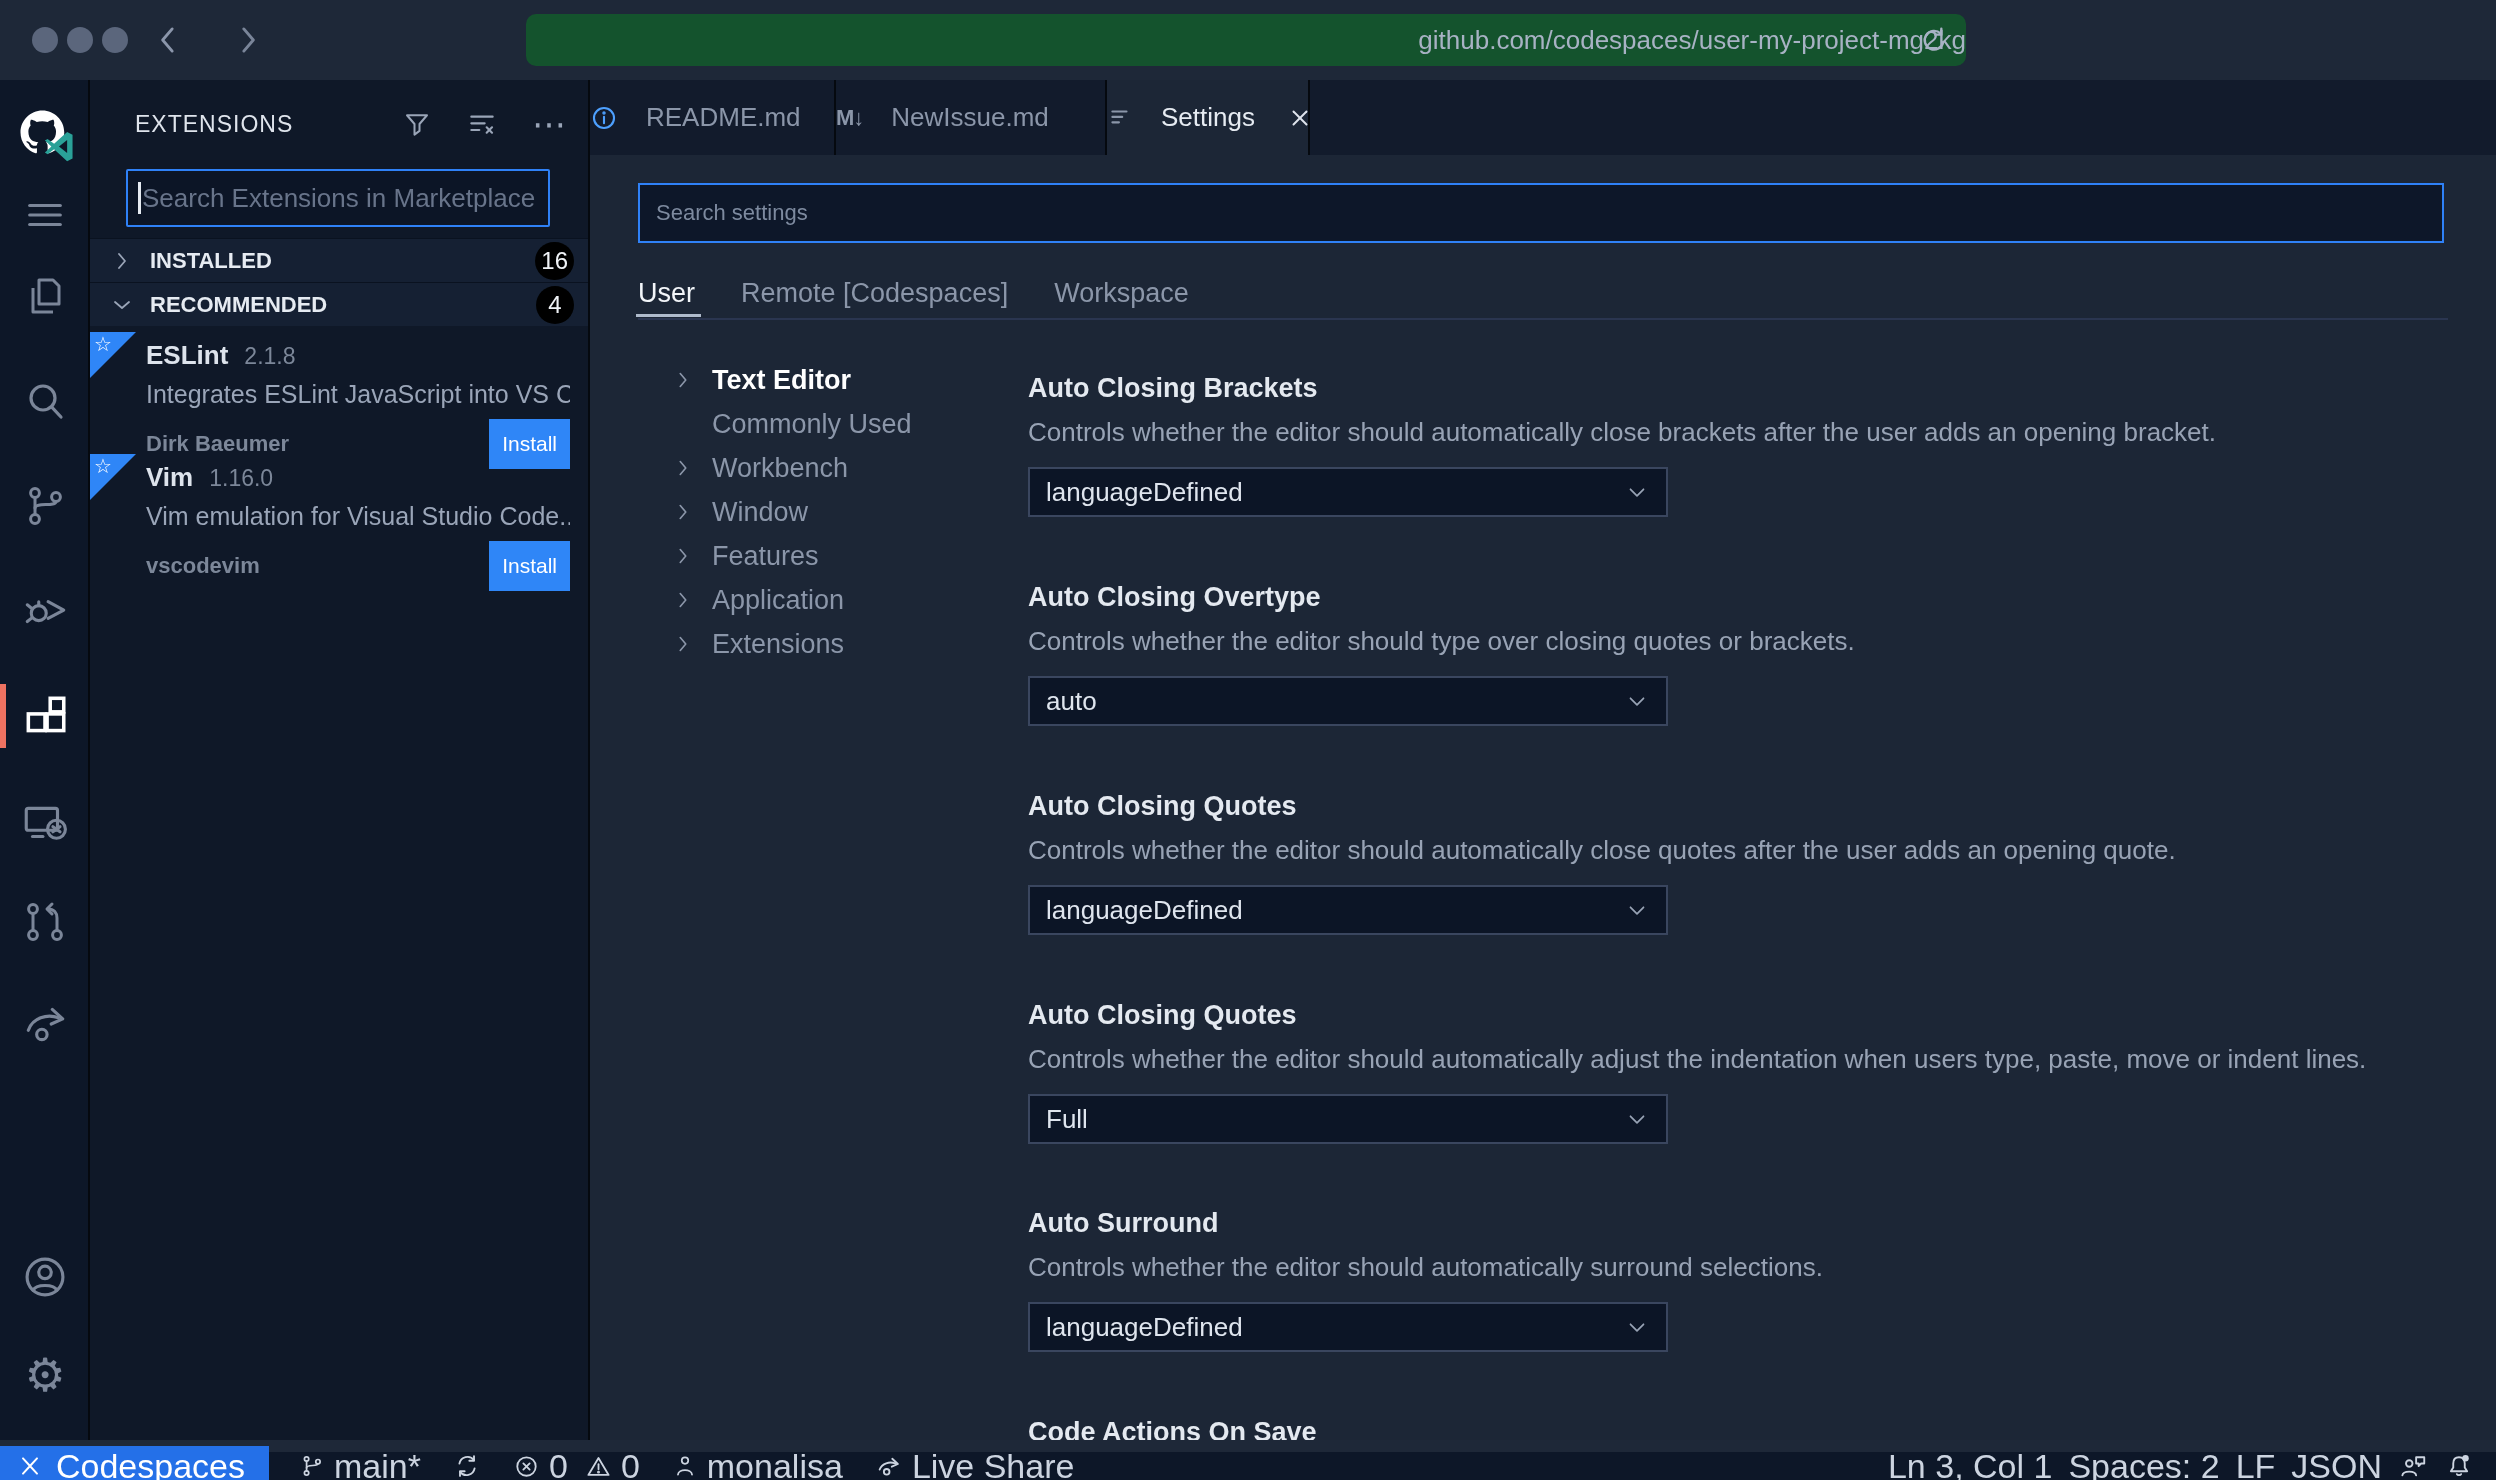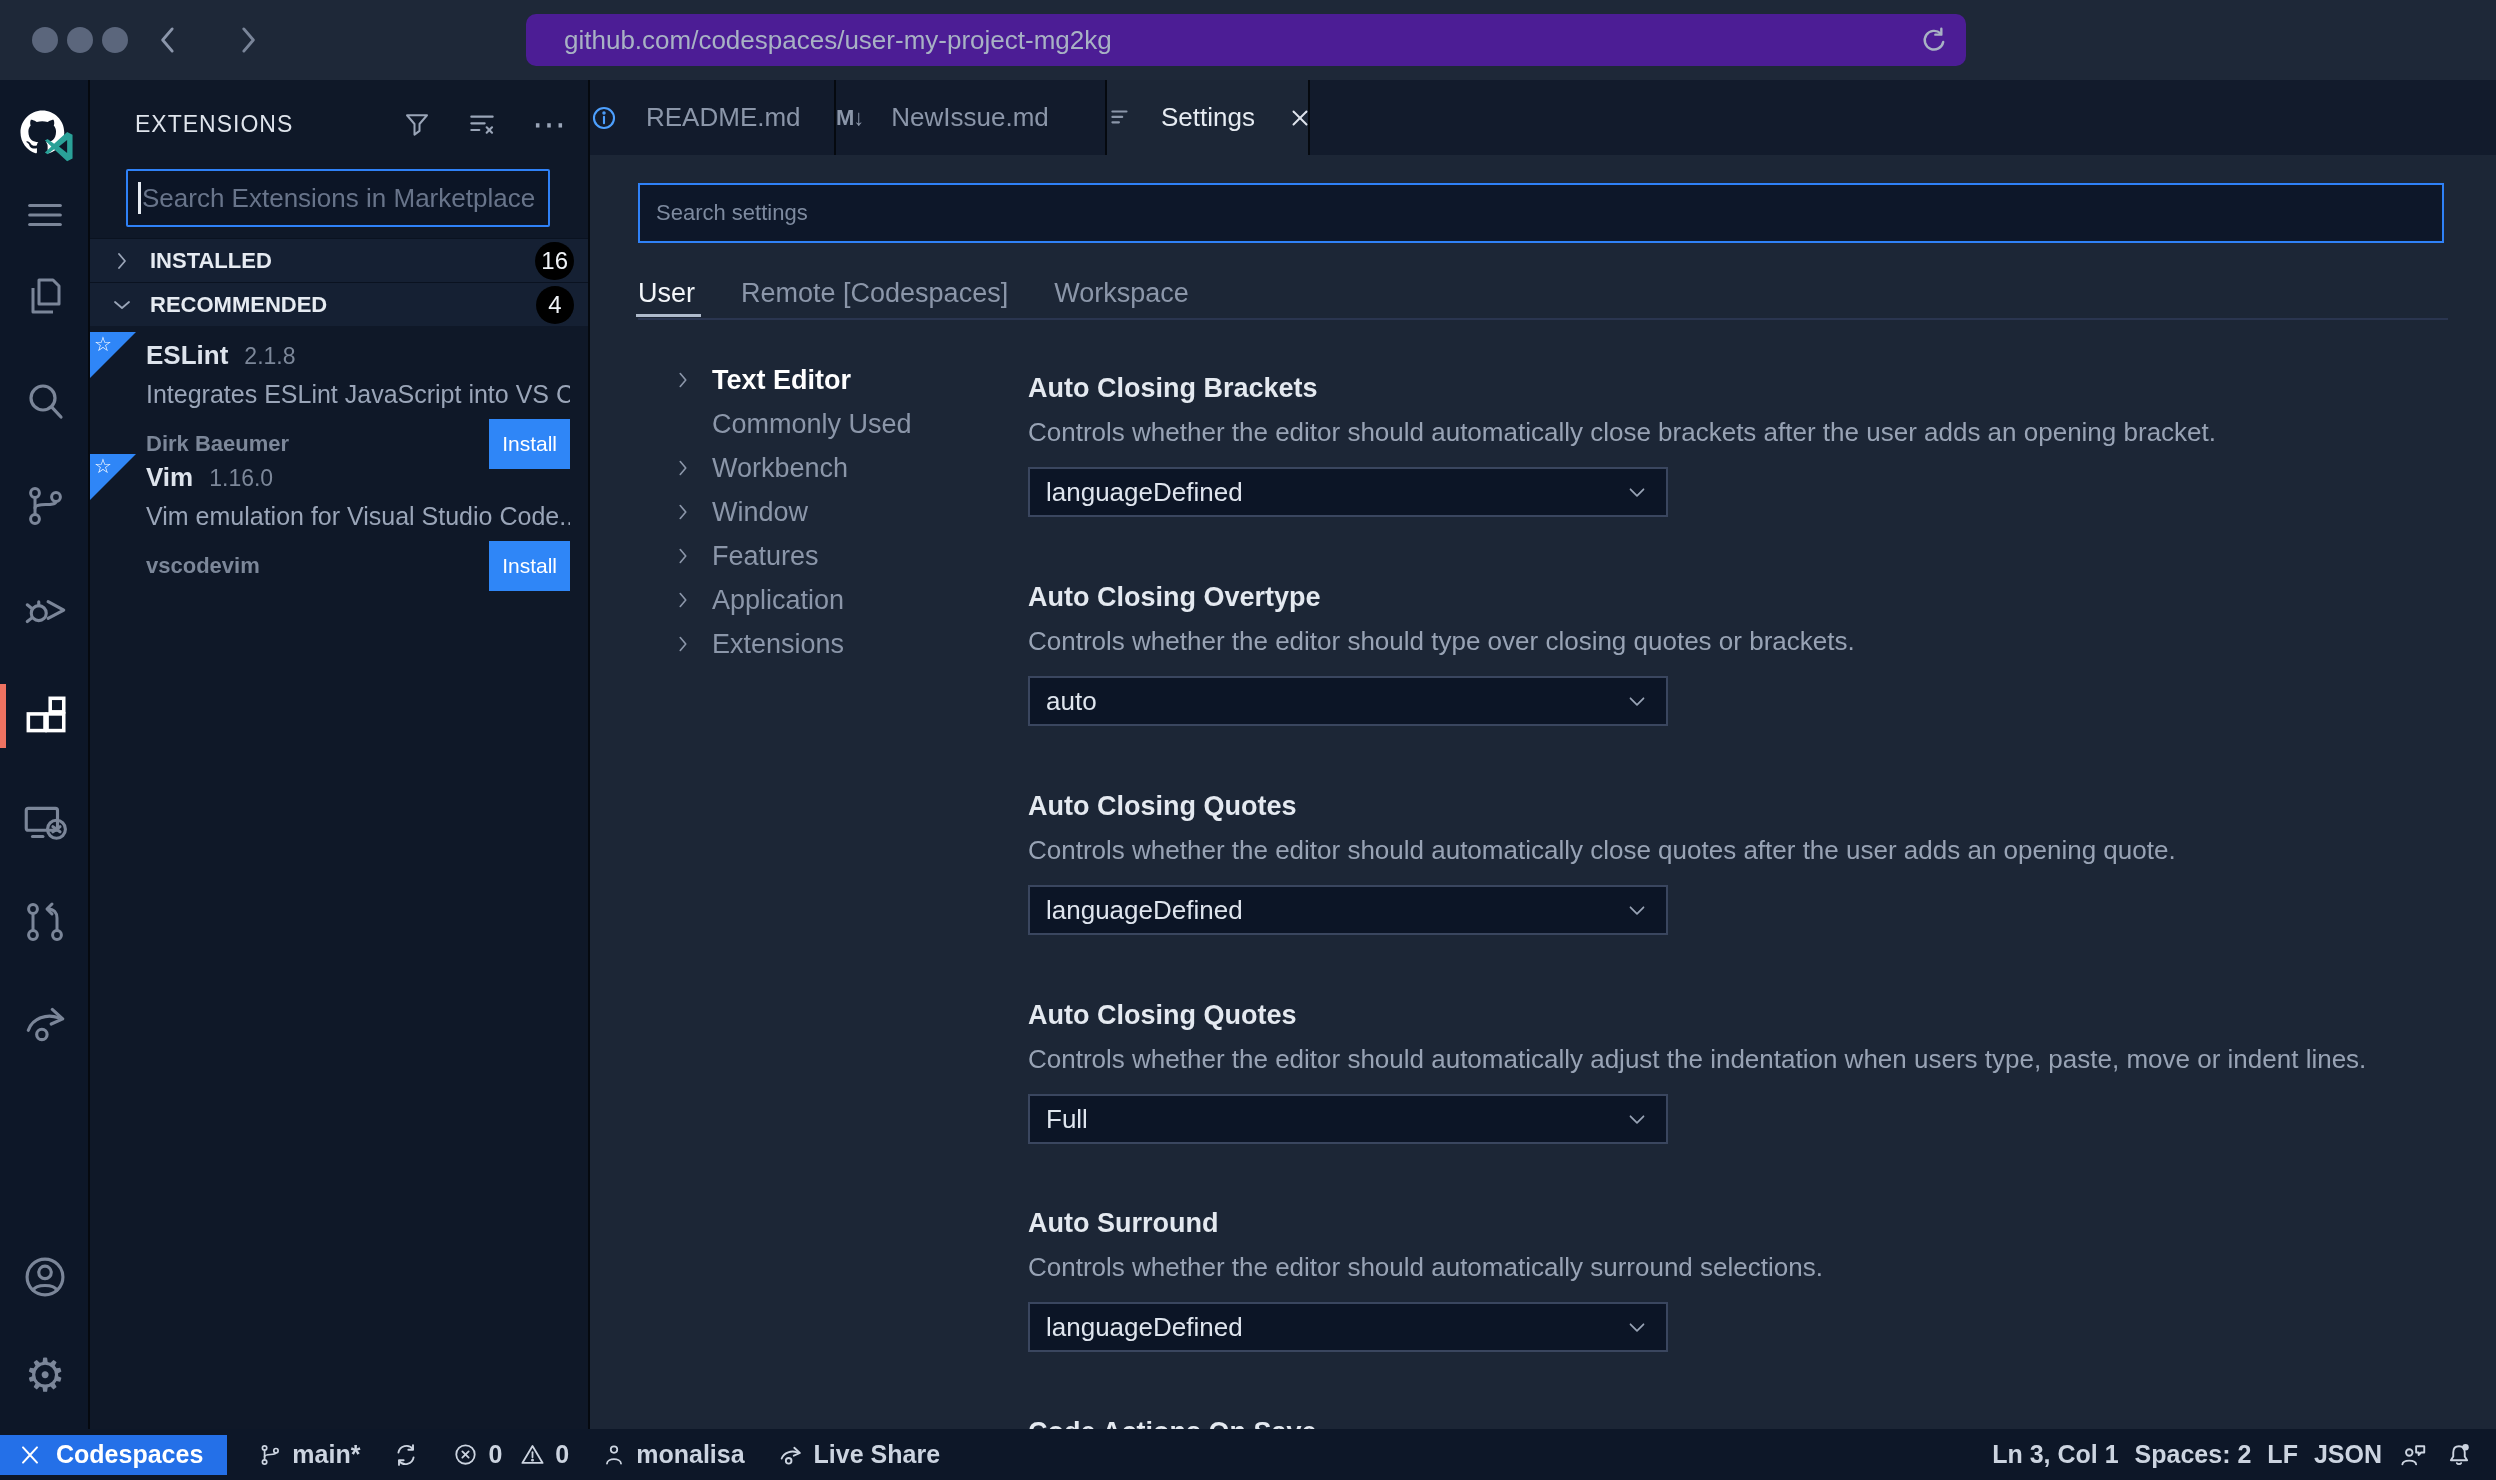--- a/index.html
+++ b/index.html
@@ -12,21 +12,21 @@
   }
   svg { display:block; }
 
   
   .chrome { position:absolute; top:0; left:0; right:0; height:80px; background:#1e2838; }
   .traffic { position:absolute; top:27px; left:32px; display:flex; gap:9px; }
   .traffic .dot { width:26px; height:26px; border-radius:50%; background:#5b667c; }
   .navbtns { position:absolute; top:18px; left:150px; display:flex; gap:40px; color:#8b96ab; }
   .urlbar {
     position:absolute; left:526px; top:14px; width:1440px; height:52px;
-    background:#4c1d95; border-radius:10px; display:flex; align-items:center; justify-content:flex-start;padding-left:38px;
+    background:#14532d; border-radius:10px; display:flex; align-items:center; justify-content:flex-end;padding-left:38px;
   }
   .urlbar .url { color:#a8b2c4; font-size:26px; }
   .urlbar .reload { position:absolute; right:16px; top:10px; color:#a8b2c4; }
 
   
   .app { position:absolute; top:80px; left:0; right:0; bottom:40px; display:flex; }
 
   
   .activitybar { width:90px; background:#0d1728; position:relative; flex:none; border-right:2px solid #05090f; }
   .ab-icon { position:absolute; left:0; width:90px; height:76px; display:flex; align-items:center; justify-content:center; color:#7b8699; }
@@ -84,21 +84,21 @@
 
   .entries { position:absolute; left:438px; top:0; width:1420px; height:100%; }
   .entry { position:absolute; left:0; right:0; }
   .entry-title { font-size:27px; font-weight:bold; color:#e4e9f0; line-height:34px; }
   .entry-desc { margin-top:10px; font-size:26px; color:#98a3b5; line-height:34px; }
   .dropdown { margin-top:18px; width:640px; height:50px; background:#0c1526; border:2px solid #3a465f; display:flex; align-items:center; padding:0 16px; }
   .dropdown .dval { font-size:26px; color:#dfe5ee; }
   .dropdown .dchev { margin-left:auto; color:#98a3b5; }
 
   
-  .statusbar { position:absolute; left:0; right:0; bottom:0; height:51px; background:#0d1728; display:flex; align-items:center; font-size:25px; color:#ccd4e0;font-weight:bold; }
+  .statusbar { position:absolute; left:0; right:0; bottom:0; height:28px; background:#0d1728; display:flex; align-items:center; font-size:34px; color:#ccd4e0; }
   .sb-chip { height:40px; background:#2470e8; color:#fff; display:flex; align-items:center; gap:12px; padding:0 24px 0 16px; }
   .status-item { display:flex; align-items:center; gap:9px; }
   .status-left { display:flex; align-items:center; gap:32px; padding-left:30px; }
   .status-right { margin-left:auto; display:flex; align-items:center; gap:16px; padding-right:22px; }
 </style>
 </head>
 <body>
 
 <div class="chrome">
   <div class="traffic">

